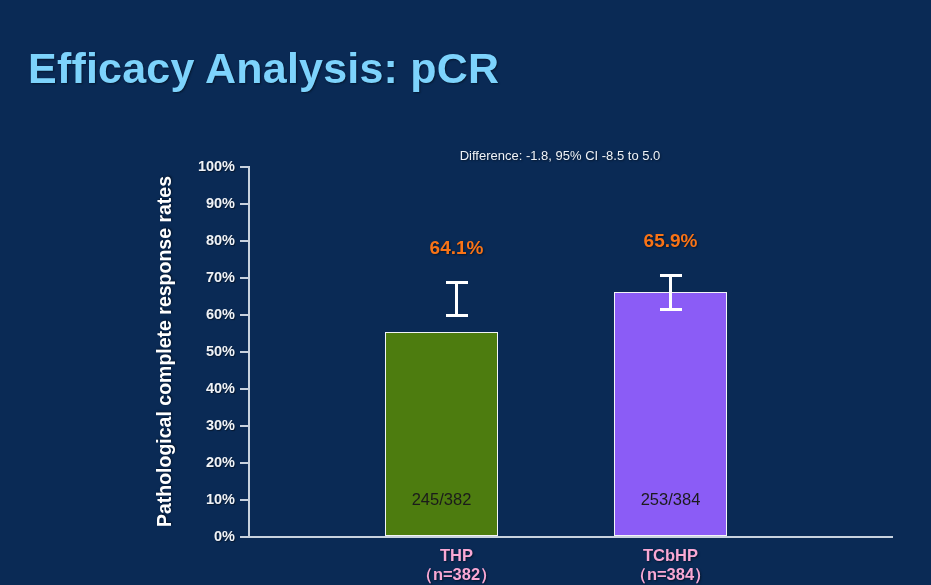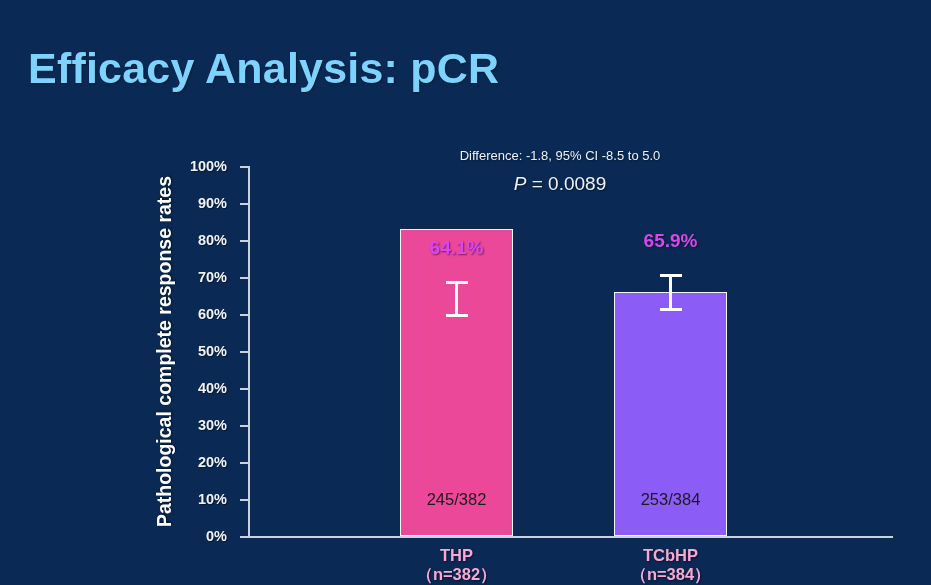--- a/index.html
+++ b/index.html
@@ -81,21 +81,21 @@
   .y-tick {
     position: absolute;
     left: -8px;
     width: 8px;
     height: 2px;
     background: #C8D2DE;
   }
   .y-tick-label {
     position: absolute;
     right: 100%;
-    margin-right: 21px;
+    margin-right: 13px;
     transform: translateY(-50%);
     font-size: 14.5px;
     font-weight: bold;
     color: #F0F3F7;
     text-shadow: 1px 1px 1px rgba(0,0,0,0.45);
     white-space: nowrap;
   }
   .y-tick-wrap {
     position: absolute;
     left: 0;
@@ -120,21 +120,21 @@
     color: #1B1B1B;
     font-family: "Liberation Sans", sans-serif;
   }
   .bar-top-label {
     position: absolute;
     left: 0;
     right: 0;
     text-align: center;
     font-size: 19px;
     font-weight: bold;
-    color: #d946ef;
+    color: #f97316;
     text-shadow: 1px 1px 2px rgba(0,0,0,0.5);
     white-space: nowrap;
   }
 
   
   .errorbar {
     position: absolute;
   }
   .eb-stem {
     position: absolute;
@@ -245,21 +245,21 @@
           <div class="y-tick" style="top: 0px;"></div>
           <div class="y-tick-label">90%</div>
         </div>
         <div class="y-tick-wrap" style="top: 0px;">
           <div class="y-tick" style="top: 0px;"></div>
           <div class="y-tick-label">100%</div>
         </div>
       </div>
 
     <div id="bars">
-        <div class="bar" style="left: 152px; width: 113px; height: 307px; background: #ec4899;">
+        <div class="bar" style="left: 137px; width: 113px; height: 204px; background: #4d7c0f;">
           <div class="bar-inner-label">245/382</div>
         </div>
         <div class="bar-top-label" style="left: 152px; width: 113px; top: 70.83px;">64.1%</div>
         <div class="errorbar" style="left: 152px; width: 113px; top: 114.7px; height: 36.63px;">
           <div class="eb-stem"></div>
           <div class="eb-cap eb-cap-top"></div>
           <div class="eb-cap eb-cap-bottom"></div>
         </div>
         <div class="bar" style="left: 366px; width: 113px; height: 243.83px; background: #8b5cf6;">
           <div class="bar-inner-label">253/384</div>
@@ -279,18 +279,15 @@
         </div>
         <div class="x-cat" style="left: 326px; width: 193px; top: 380px;">
           <span class="cat-name">TCbHP</span>
           <span class="cat-n">（n=384）</span>
         </div>
       </div>
   </div>
 
   <div id="stats-block">
     <div id="stat-difference">Difference: -1.8, 95% CI -8.5 to 5.0</div>
-    <div id="stat-pvalue-line">
-      <span class="pital">P</span><span> = 0.0089</span>
-    </div>
   </div>
 
 </div>
 
 </body></html>

